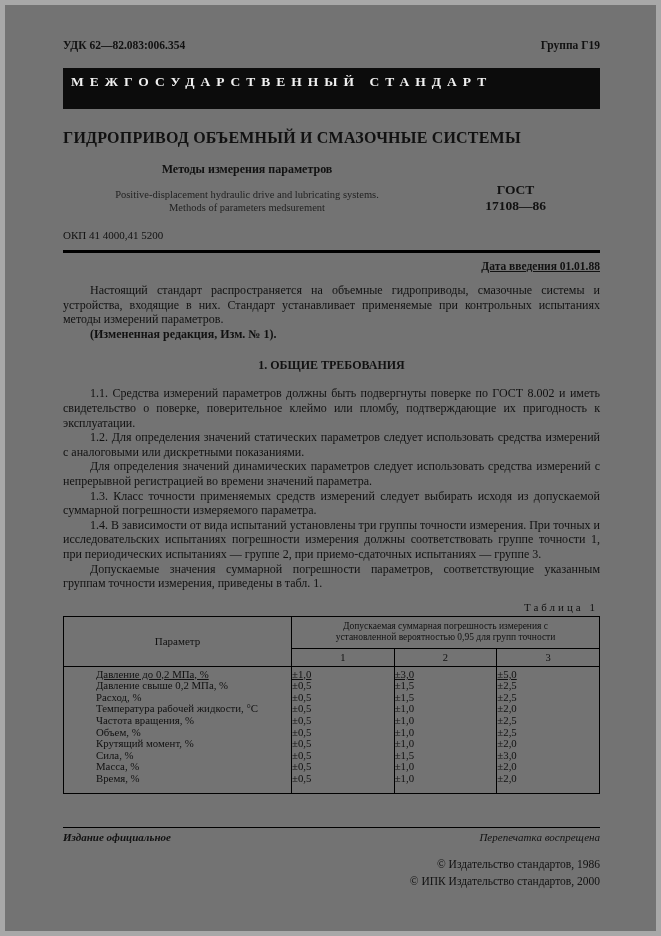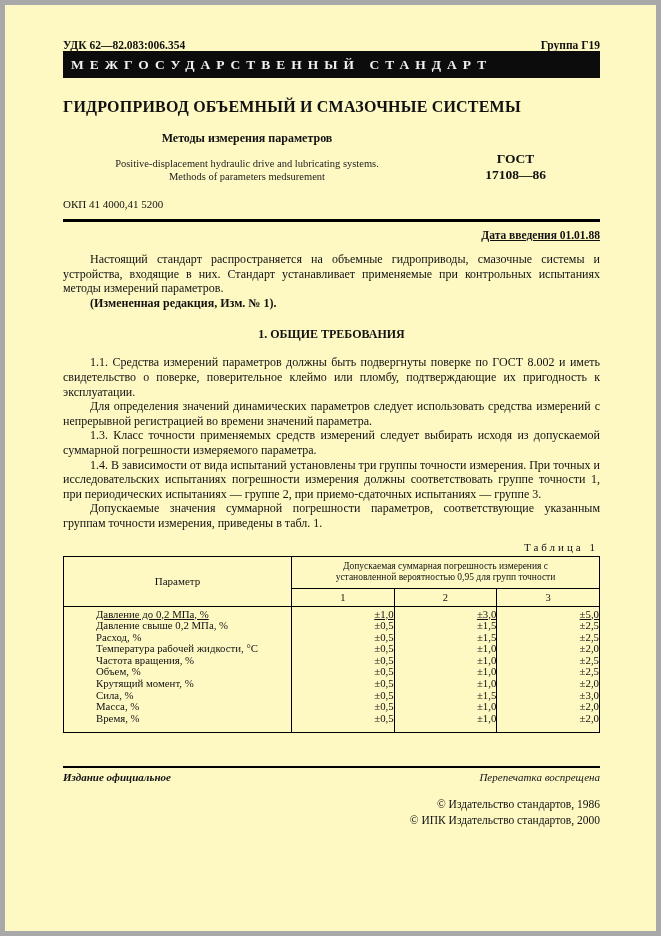--- a/index.html
+++ b/index.html
@@ -1,37 +1,38 @@
 <!DOCTYPE html>
 <html><head>
 <meta charset="utf-8">
 <style>
   * { margin: 0; padding: 0; box-sizing: border-box; }
   html, body { background: #8f8f8f; }
   body { font-family: "Liberation Serif", serif; color: #111; }
 
   .page {
     width: 661px; height: 936px;
-    background: #fef9c3;
+    background: #737373;
     border: 5px solid #a8a8a8;
     overflow: hidden;
     position: relative;
   }
   .content { padding: 34px 56px 0 58px; height: 100%; position: relative; }
 
   .topline {
     display: flex; justify-content: space-between;
     font-weight: bold; font-size: 11.5px;
   }
 
   .banner {
+    margin-top: 17px;
     background: #0c0c0c; color: #f0f0f0;
     font-weight: bold; font-size: 13.5px;
     letter-spacing: 6px;
-    padding: 6px 8px 5px;
+    padding: 6px 8px 19px;
     text-align: justify; text-align-last: justify;
     white-space: nowrap;
     display: block;
   }
   
   .banner::after { content: ""; display: inline-block; width: 100%; }
 
   .doc-title { font-weight: bold; font-size: 16px; margin-top: 20px; letter-spacing: 0.2px; }
 
   .title-row { display: flex; margin-top: 15px; align-items: flex-end; }
@@ -59,21 +60,21 @@
 
   .table-caption { text-align: right; font-size: 11px; letter-spacing: 3px; margin: 10px 2px 3px 0; }
 
   table.params { width: 100%; border-collapse: collapse; border: 1.5px solid #000; table-layout: fixed; }
   table.params th { border: 1px solid #000; font-weight: normal; }
   th.param-h { width: 228px; font-size: 11px; }
   th.group-h { font-size: 9.5px; line-height: 11.5px; padding: 4px 26px; font-weight: normal; }
   th.num-h { font-size: 10.5px; padding: 3px 0; }
   tbody td { font-size: 10.8px; line-height: 11.6px; border-left: 1px solid #000; }
   tbody td.param-c { border-left: none; padding-left: 32px; text-align: left; }
-  tbody td.val-c { text-align: right; }
+  tbody td.val-c { text-align: left; }
   tbody tr.first td { padding-top: 2px; text-decoration: underline; }
   tbody tr.last td { padding-bottom: 8px; }
 
   .footer-rule { height: 1.5px; background: #000; margin-top: 33px; }
   .footer-line { display: flex; justify-content: space-between; font-size: 11px; margin-top: 3px; }
   .edition { font-weight: bold; font-style: italic; }
   .reprint { font-style: italic; }
   .copyright { text-align: right; font-size: 11.5px; line-height: 16.5px; margin-top: 13px; }
 </style>
 </head>
@@ -112,20 +113,21 @@
     </div>
 
     <div class="intro-block">
       <p class="body-p">Настоящий стандарт распространяется на объемные гидроприводы, смазочные системы и устройства, входящие в них. Стандарт устанавливает применяемые при контрольных испытаниях методы измерений параметров.</p>
       <p class="body-p bold-p">(Измененная редакция, Изм. № 1).</p>
     </div>
 
     <div class="section-heading">1. ОБЩИЕ ТРЕБОВАНИЯ</div>
 
     <p class="body-p">1.1. Средства измерений параметров должны быть подвергнуты поверке по ГОСТ 8.002 и иметь свидетельство о поверке, поверительное клеймо или пломбу, подтверждающие их пригодность к эксплуатации.</p>
+    <p class="body-p">1.2. Для определения значений статических параметров следует использовать средства измерений с аналоговыми или дискретными показаниями.</p>
     <p class="body-p">Для определения значений динамических параметров следует использовать средства измерений с непрерывной регистрацией во времени значений параметра.</p>
     <p class="body-p">1.3. Класс точности применяемых средств измерений следует выбирать исходя из допускаемой суммарной погрешности измеряемого параметра.</p>
     <p class="body-p">1.4. В зависимости от вида испытаний установлены три группы точности измерения. При точных и исследовательских испытаниях погрешности измерения должны соответствовать группе точности 1, при периодических испытаниях — группе 2, при приемо-сдаточных испытаниях — группе 3.</p>
     <p class="body-p">Допускаемые значения суммарной погрешности параметров, соответствующие указанным группам точности измерения, приведены в табл. 1.</p>
 
     <div class="table-caption">Таблица 1</div>
 
     <table class="params">
       <thead>
         <tr>

